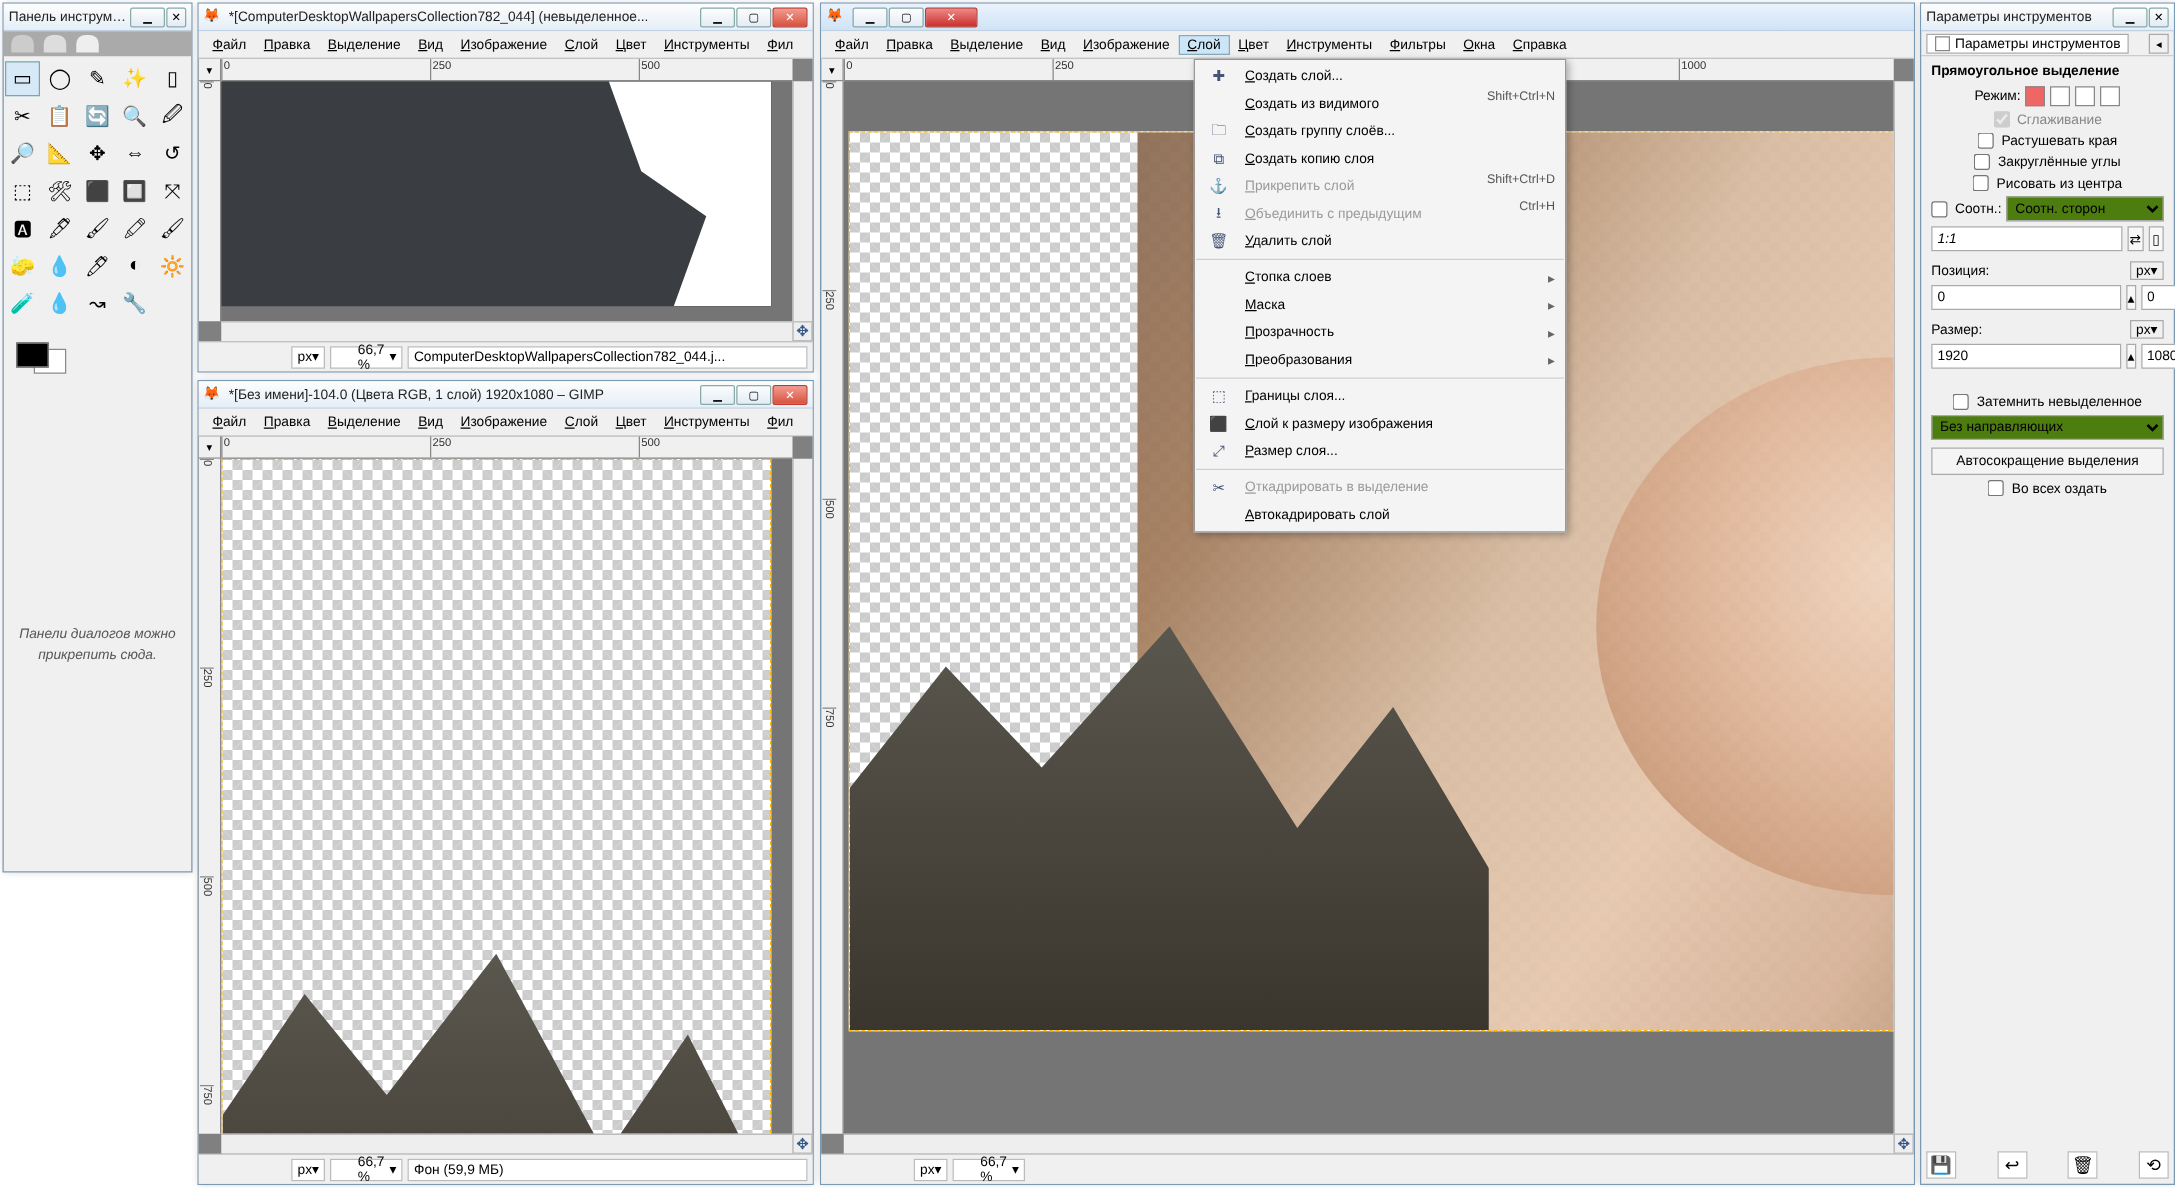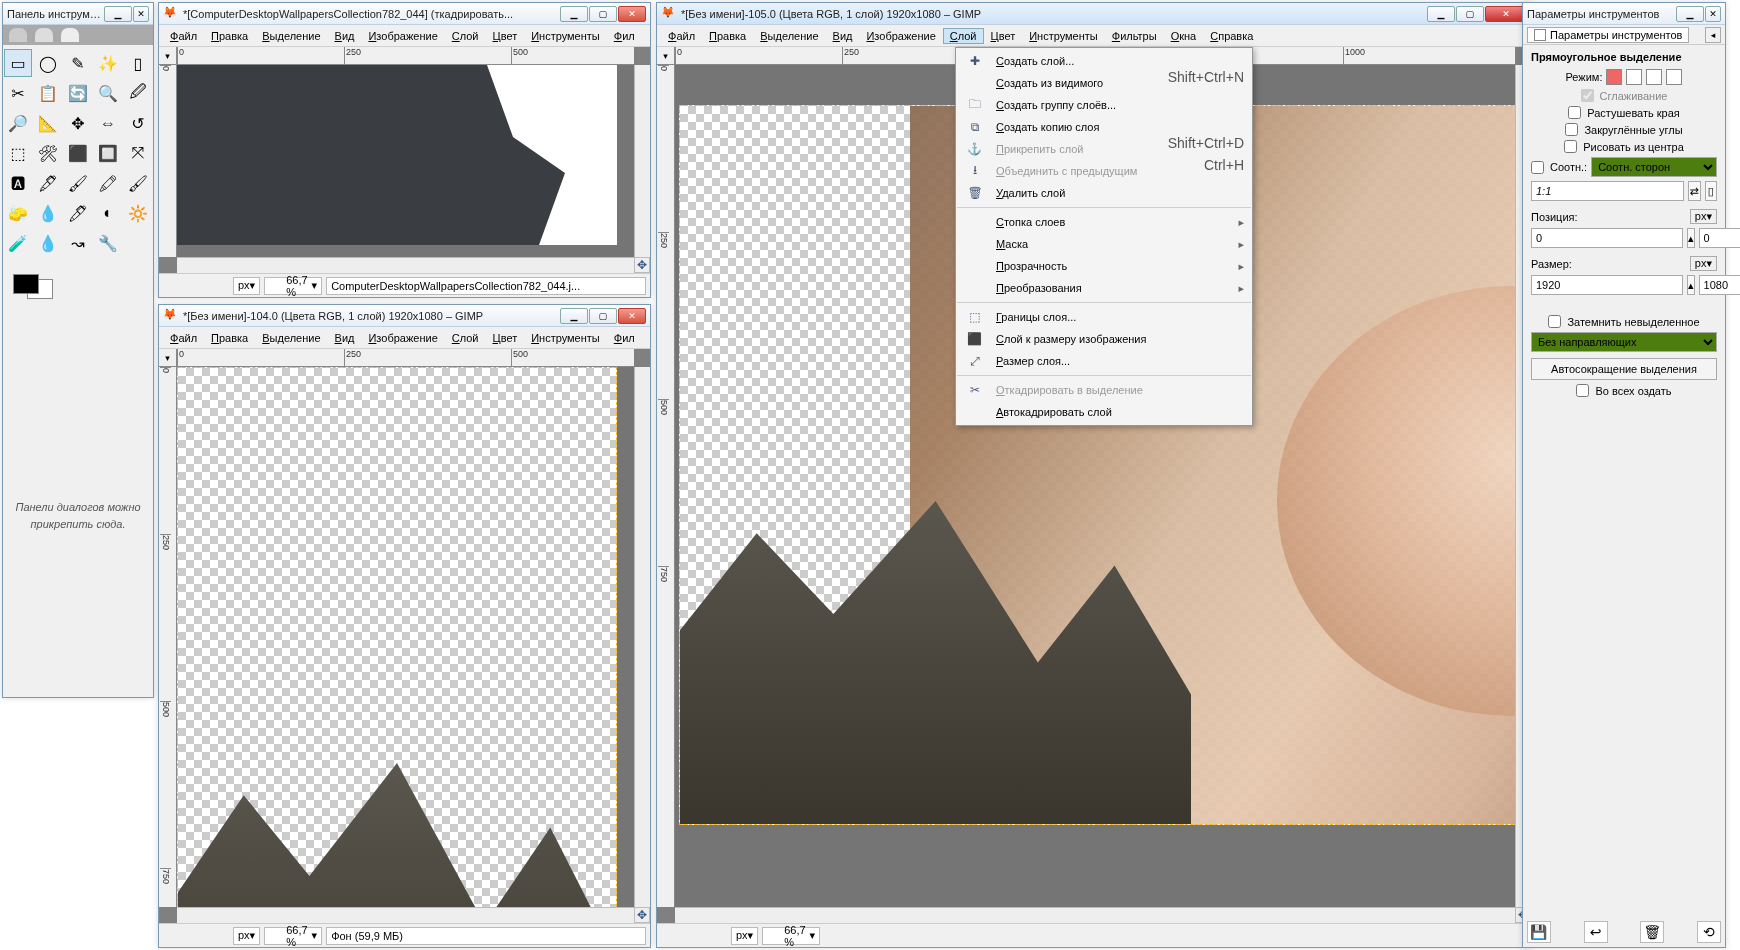--- a/index.html
+++ b/index.html
@@ -53,26 +53,26 @@
 .statusbar .pad{width:66px;}
 .statusbar .txt{border:1px solid #bbb;background:#fff;height:18px;flex:1;display:flex;align-items:center;padding:0 4px;}
 .rtick{display:inline-block;height:100%;border-left:1px solid #888;position:absolute;font-size:9px;color:#333;padding-left:1px;}
 
 
 .menu { position:absolute; background:#f4f4f4; border:1px solid #979797; box-shadow:2px 2px 6px rgba(0,0,0,.3); padding:2px 0; z-index:50; }
 .menu .row { height:22px; display:flex; align-items:center; padding:0 8px; cursor:pointer; }
 .menu .row.dis{ color:#9a9a9a; cursor:default; }
 .menu .mi-ico { width:22px; height:16px; display:flex; align-items:center; justify-content:center; color:#457; font-size:12px; }
 .menu .mi-label { flex:1; padding:0 10px; }
-.menu .mi-accel { color:#555; font-size:14px; padding-left:30px;margin-top:32px; }
+.menu .mi-accel { color:#555; font-size:10px; padding-left:30px;margin-top:32px; }
 .menu .mi-sub { color:#666; }
 .menu hr { border:none; border-top:1px solid #cfcfcf; margin:3px 1px; }
 
 
-#opts { right:14px; top:2px; width:204px; height:946px; }
+#opts { right:0; top:2px; width:204px; height:946px; }
 .dock-head{height:20px;display:flex;align-items:center;padding:0 4px;border-bottom:1px solid #ccc;}
 .dock-head .tab{border:1px solid #aaa;background:#fff;padding:1px 6px;display:flex;align-items:center;gap:4px;cursor:pointer;}
 .dock-head .sq{width:12px;height:12px;border:1px solid #888;display:inline-block;}
 .dock-head .ar{margin-left:auto;width:16px;height:16px;border:1px solid #aaa;display:flex;align-items:center;justify-content:center;cursor:pointer;font-size:9px;}
 .opt-body{padding:6px 8px;}
 .opt-title{font-weight:bold;margin-bottom:6px;}
 .opt-row{display:flex;align-items:center;margin:4px 0;gap:4px;justify-content:center;}
 .opt-row input[type=checkbox]{margin-right:2px;cursor:pointer;}
 .mode-sq{width:16px;height:16px;border:1px solid #888;background:#e66;display:inline-block;cursor:pointer;}
 .mode-sq.b{background:#fff;}
@@ -144,21 +144,21 @@
   <div class="swatch-area">
     <div class="sw-fg"></div>
     <div class="sw-bg"></div>
   </div>
   <div class="hint">Панели диалогов можно прикрепить сюда.</div>
 </div>
 
 <div class="win" id="w1" style="left:158px;top:2px;width:493px;height:296px">
   <div class="titlebar">
     <span class="icon">🦊</span>
-    <span class="ttl">*[ComputerDesktopWallpapersCollection782_044] (ткадрировать...</span>
+    <span class="ttl">*[ComputerDesktopWallpapersCollection782_044] (невыделенное...</span>
     <div class="winbtns">
       <div class="winbtn">▁</div>
       <div class="winbtn">▢</div>
       <div class="winbtn close">✕</div>
     </div>
   </div>
   <div class="menubar" id="mbar1">
       <span><u>Ф</u>айл</span>
       <span><u>П</u>равка</span>
       <span><u>В</u>ыделение</span>
@@ -250,21 +250,20 @@
         <span>66,7 %</span>
         <span style="margin-left:4px">▾</span>
       </div>
     <div class="txt">Фон (59,9 МБ)</div>
   </div>
 </div>
 
 <div class="win" id="w3" style="left:656px;top:2px;width:876px;height:946px">
   <div class="titlebar active">
     <span class="icon">🦊</span>
-    <span class="ttl">*[Без имени]-105.0 (Цвета RGB, 1 слой) 1920x1080 – GIMP</span>
     <div class="winbtns">
       <div class="winbtn">▁</div>
       <div class="winbtn">▢</div>
       <div class="winbtn close2">✕</div>
     </div>
   </div>
   <div class="menubar" id="mbar3">
       <span><u>Ф</u>айл</span>
       <span><u>П</u>равка</span>
       <span><u>В</u>ыделение</span>

